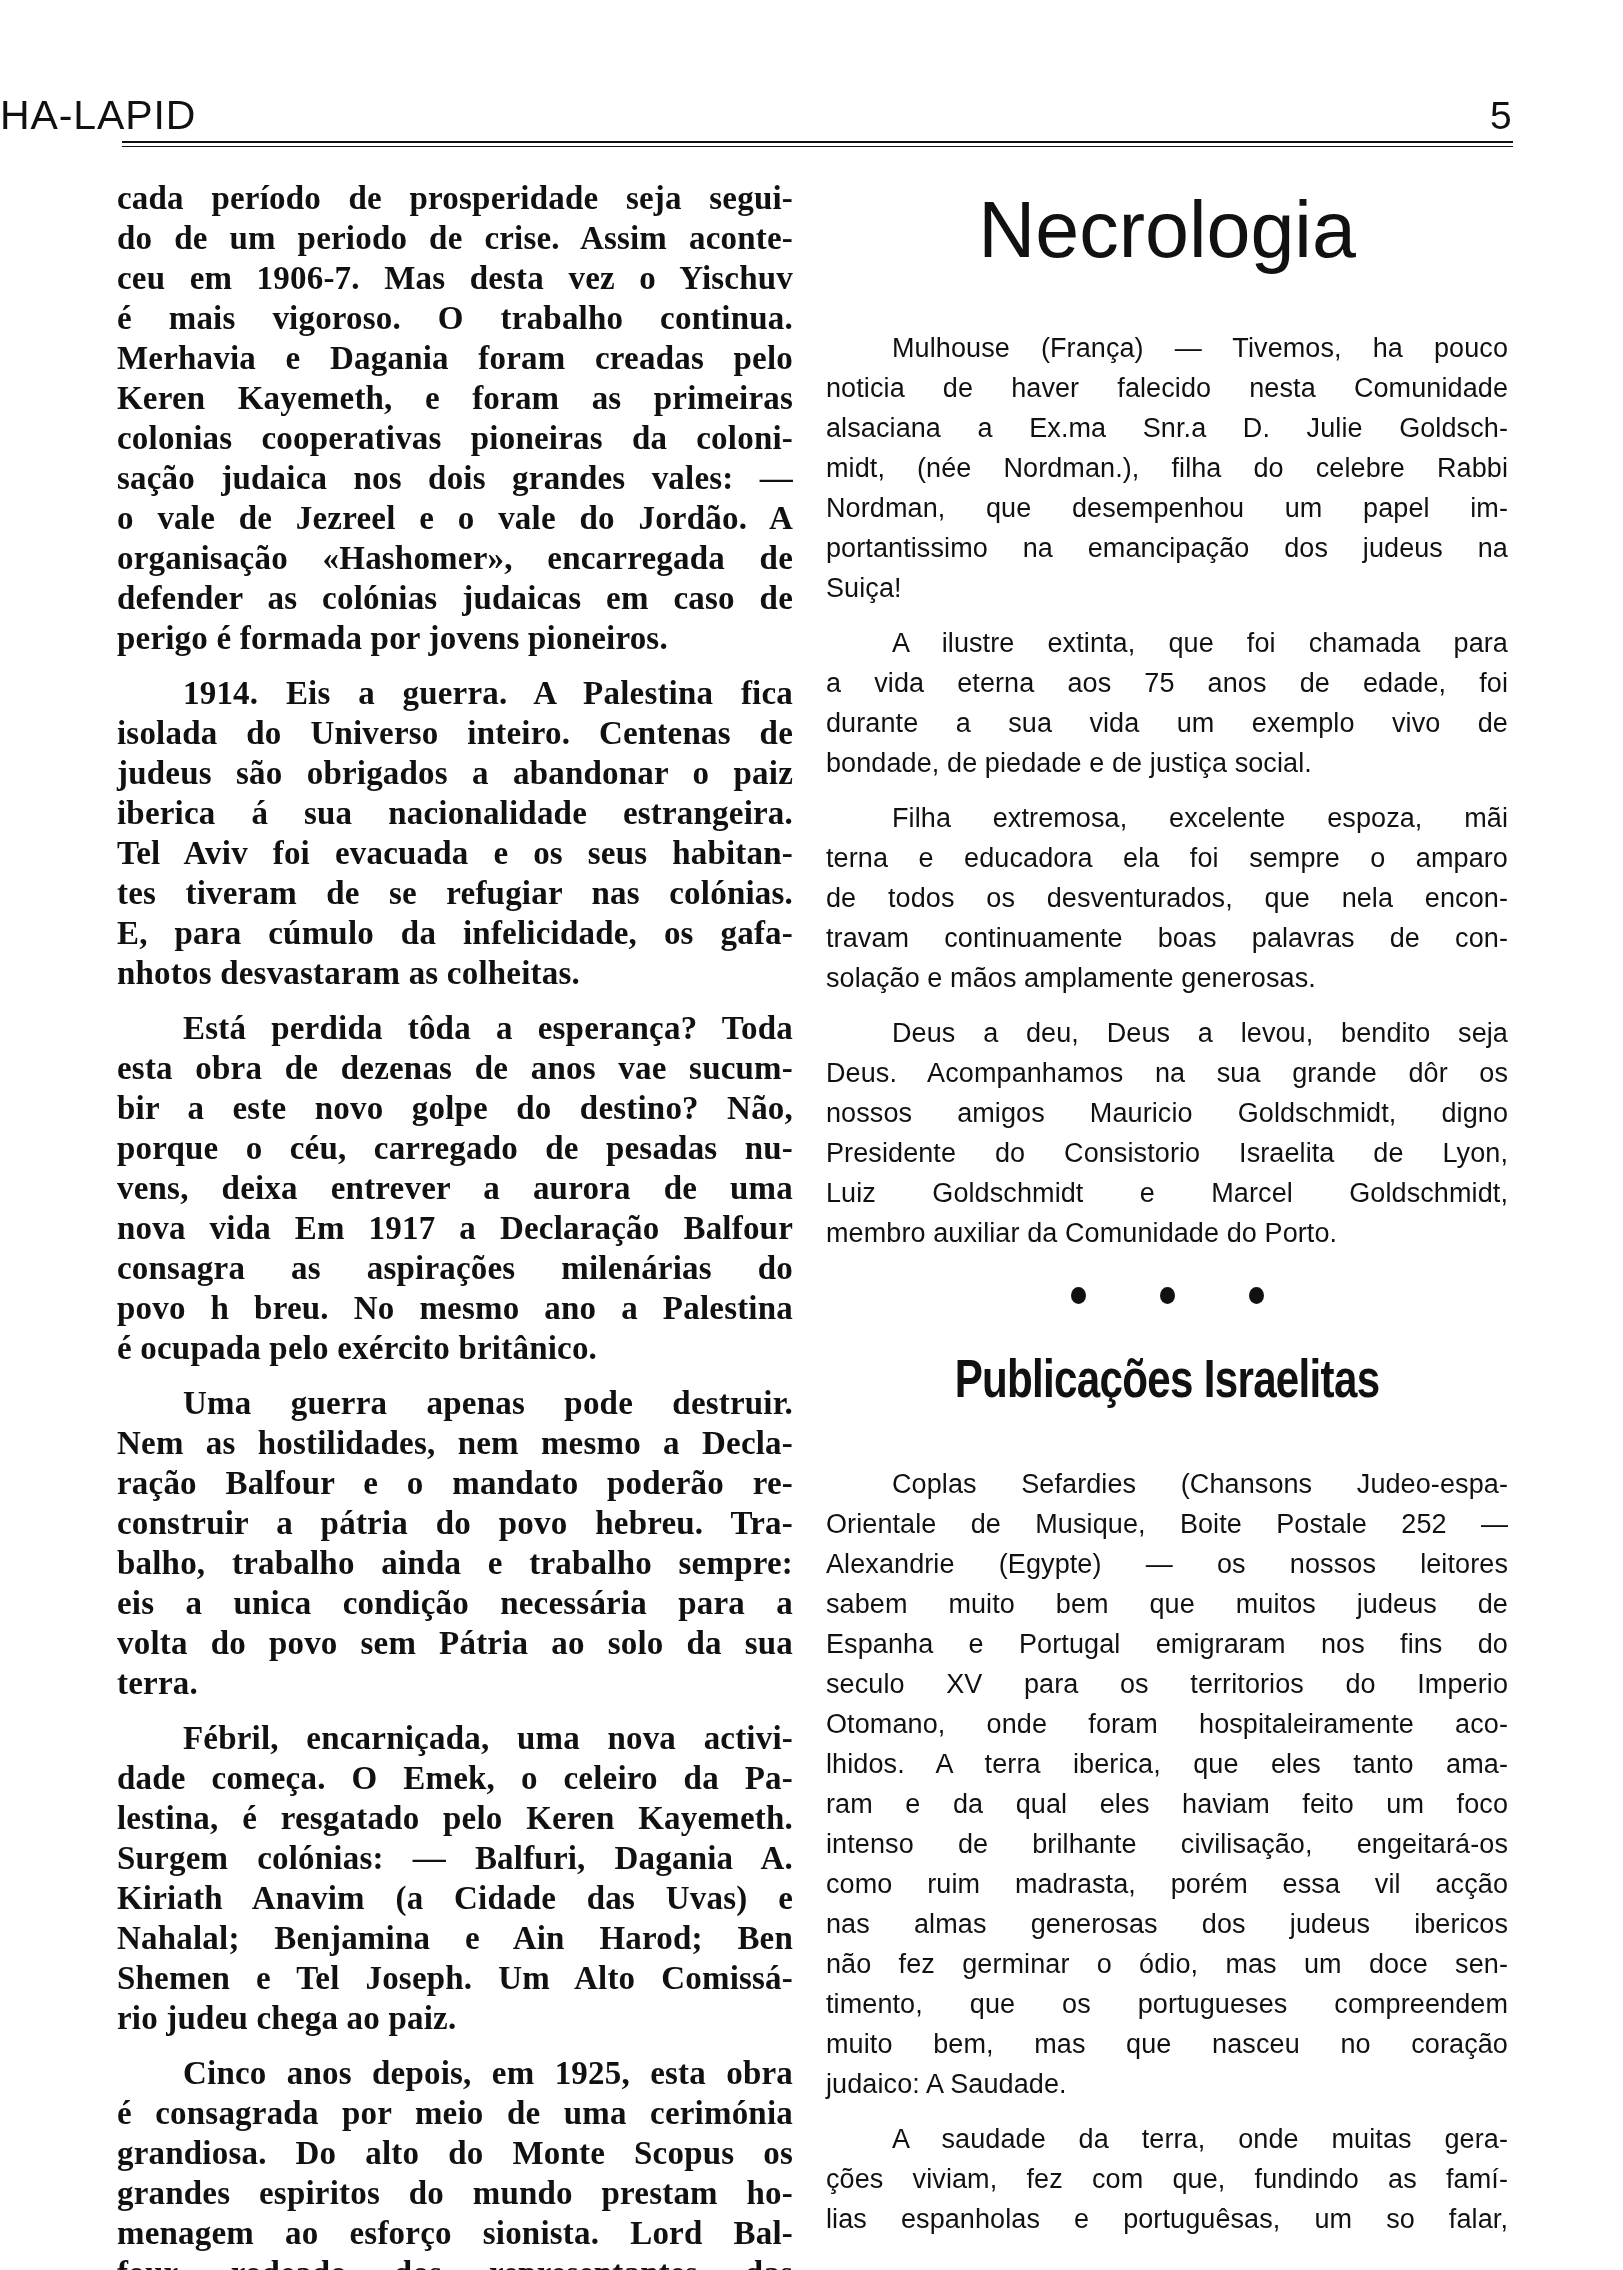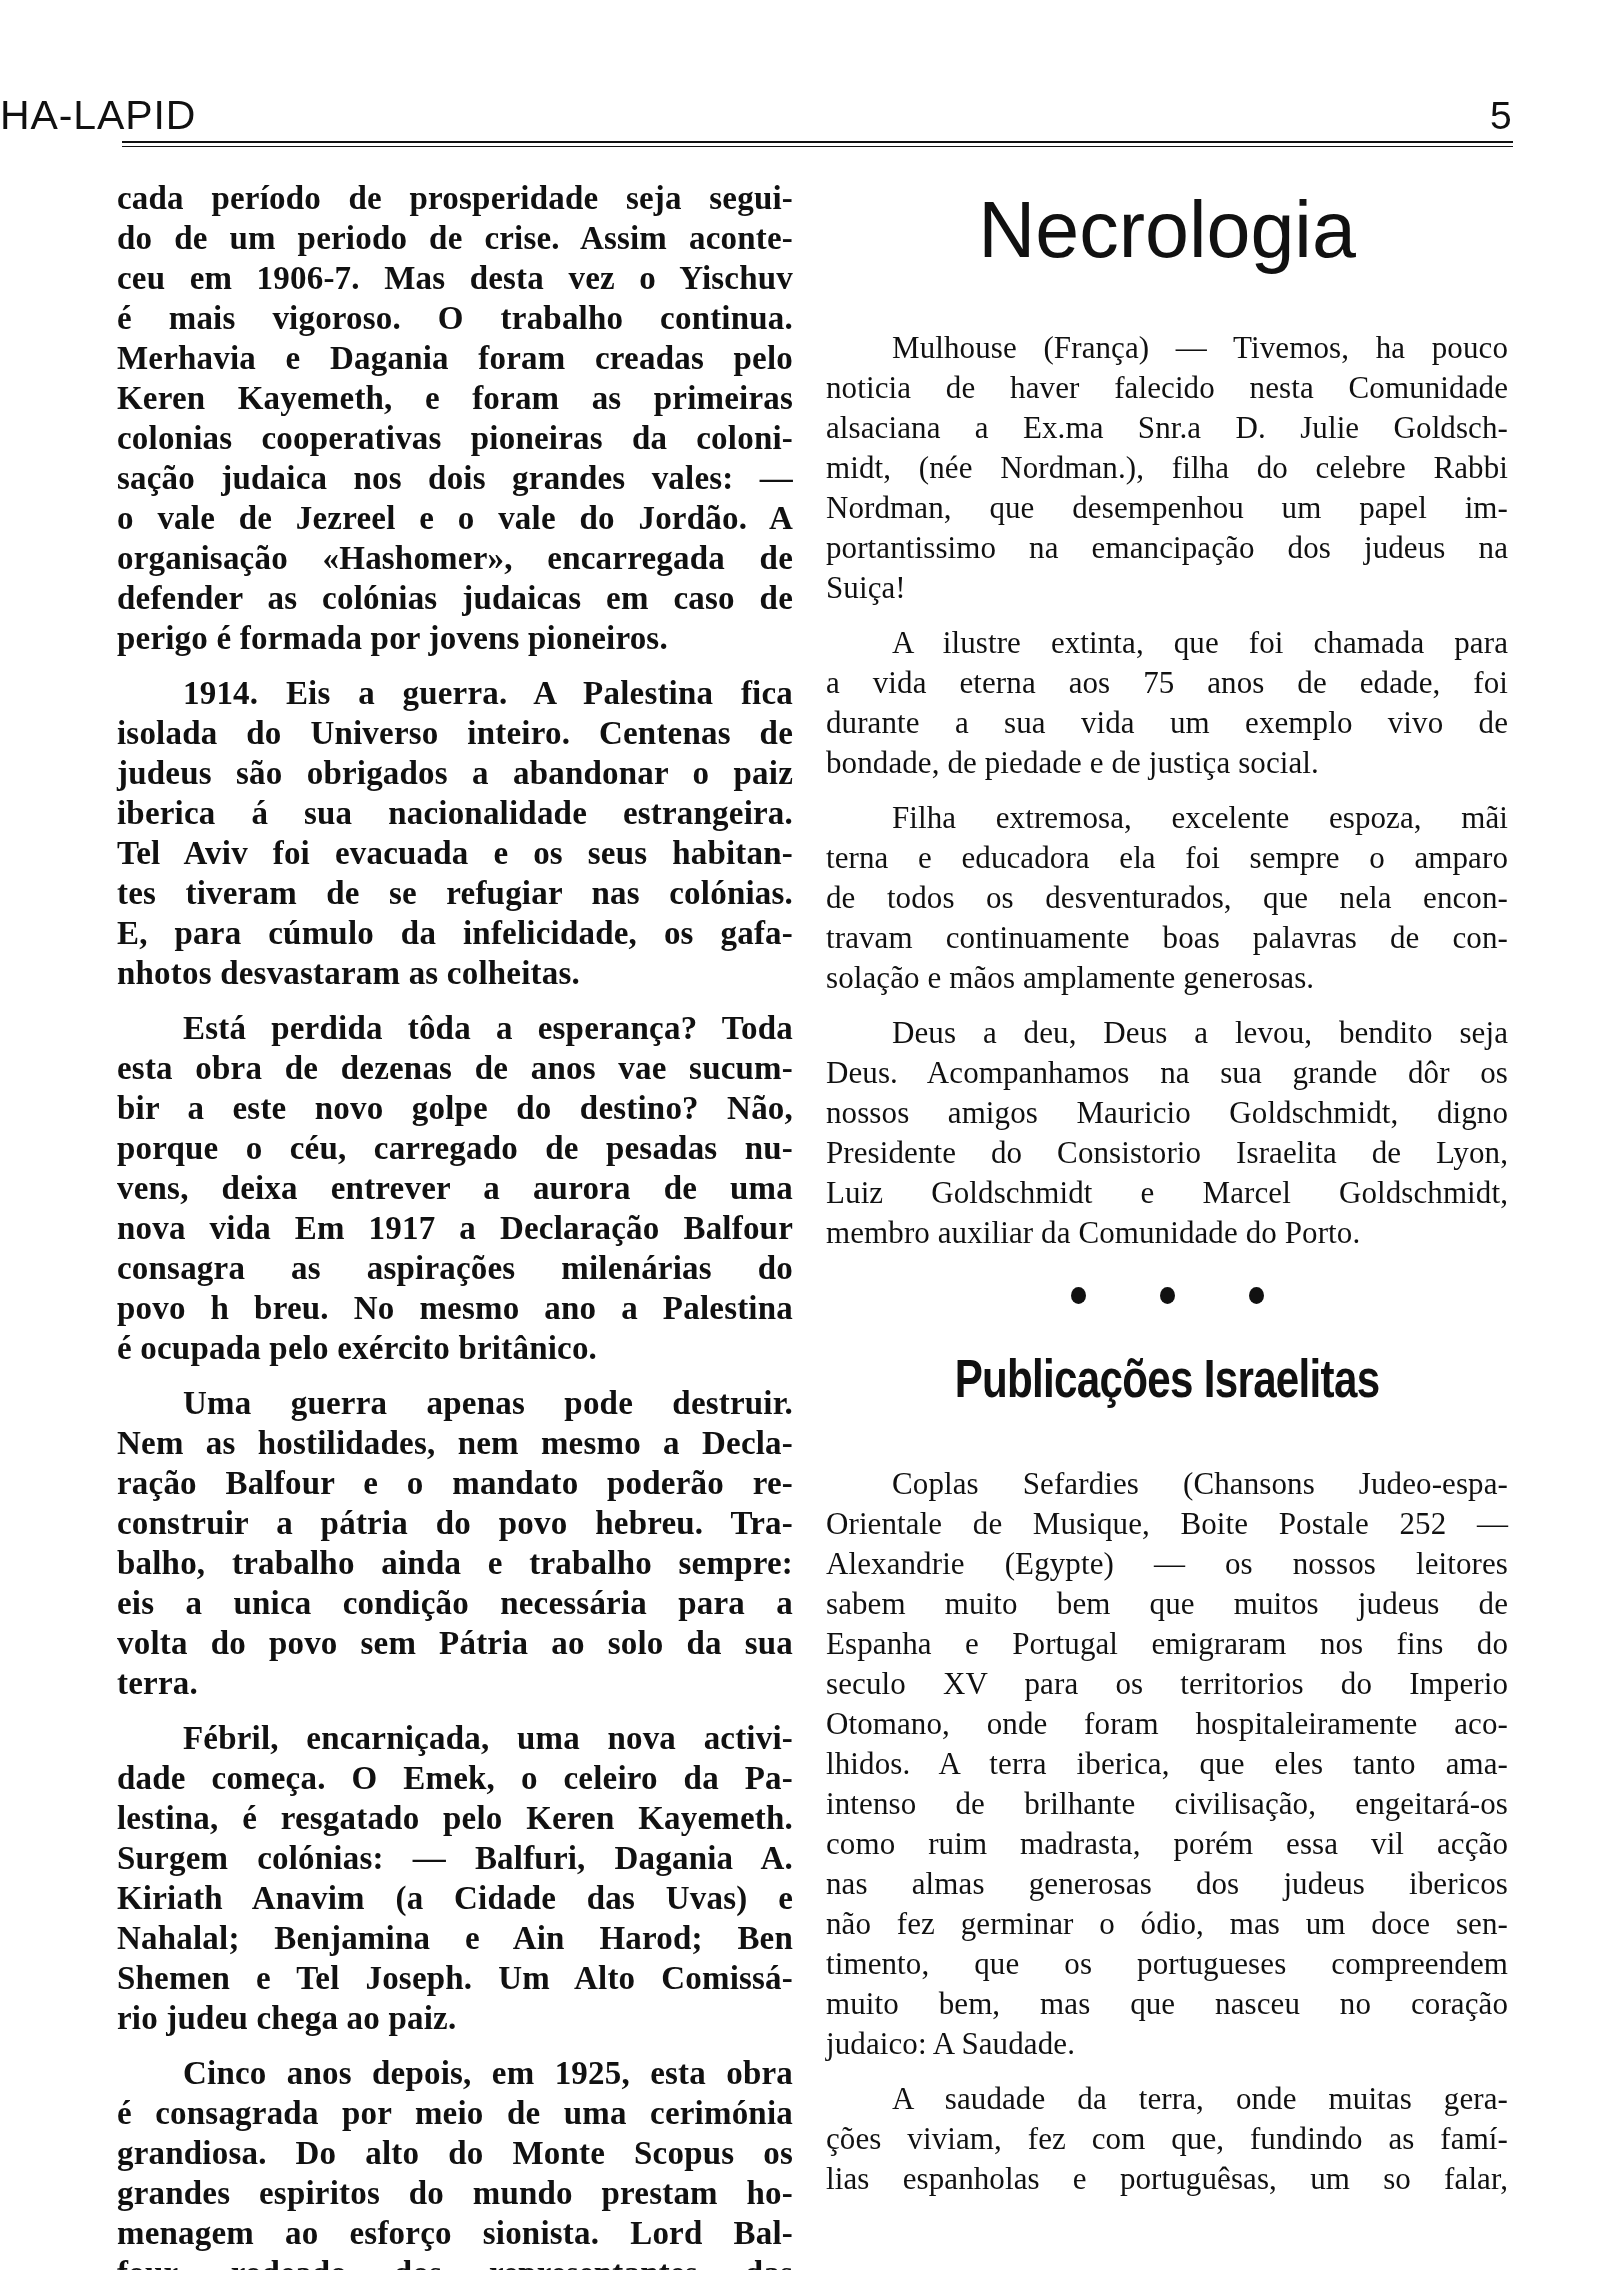--- a/index.html
+++ b/index.html
@@ -23,21 +23,21 @@
   .col-right { left: 826px; top: 178px; width: 682px; }
 
   .ln {
     display: block; height: 40px; line-height: 40px; white-space: nowrap;
     text-align: justify; text-align-last: justify; overflow: visible;
   }
   .ln.end { text-align: left; text-align-last: left; }
   .ln.indent { padding-left: 66px; }
 
   .serif-body { font-family: "Liberation Serif", "DejaVu Serif", serif; font-size: 33px; font-weight: bold; letter-spacing: 0.2px; }
-  .sans-body { font-family: Liberation Serif, serif; font-size: 31px; font-stretch: condensed; letter-spacing: 0.1px; }
+  .sans-body { font-family: Liberation Sans, sans-serif; font-size: 27px; font-stretch: condensed; letter-spacing: 0.1px; }
 
   .para-gap { height: 15px; }
 
   .section-title-necro {
     text-align: center; font-family: "Liberation Sans", "DejaVu Sans", sans-serif;
     font-size: 79px; font-weight: normal; height: 122px; line-height: 103px; margin-bottom: 28px;
   }
   .dots { text-align: center; height: 56px; line-height: 56px; margin-top: 13px; }
   .dot { display: inline-block; width: 15px; height: 17px; border-radius: 50%; background: #111; margin: 0 37px; vertical-align: middle; }
   .section-title-pub {
@@ -173,20 +173,21 @@
     <div id="pub-paras" class="sans-body">
         <div>
           <span class="ln indent">Coplas Sefardies (Chansons Judeo-espa-</span>
           <span class="ln">Orientale de Musique, Boite Postale 252 —</span>
           <span class="ln">Alexandrie (Egypte) — os nossos leitores</span>
           <span class="ln">sabem muito bem que muitos judeus de</span>
           <span class="ln">Espanha e Portugal emigraram nos fins do</span>
           <span class="ln">seculo XV para os territorios do Imperio</span>
           <span class="ln">Otomano, onde foram hospitaleiramente aco-</span>
           <span class="ln">lhidos. A terra iberica, que eles tanto ama-</span>
+          <span class="ln">ram e da qual eles haviam feito um foco</span>
           <span class="ln">intenso de brilhante civilisação, engeitará-os</span>
           <span class="ln">como ruim madrasta, porém essa vil acção</span>
           <span class="ln">nas almas generosas dos judeus ibericos</span>
           <span class="ln">não fez germinar o ódio, mas um doce sen-</span>
           <span class="ln">timento, que os portugueses compreendem</span>
           <span class="ln">muito bem, mas que nasceu no coração</span>
           <span class="ln end">judaico: A Saudade.</span>
         </div>
         <div class="para-gap"></div>
         <div>

